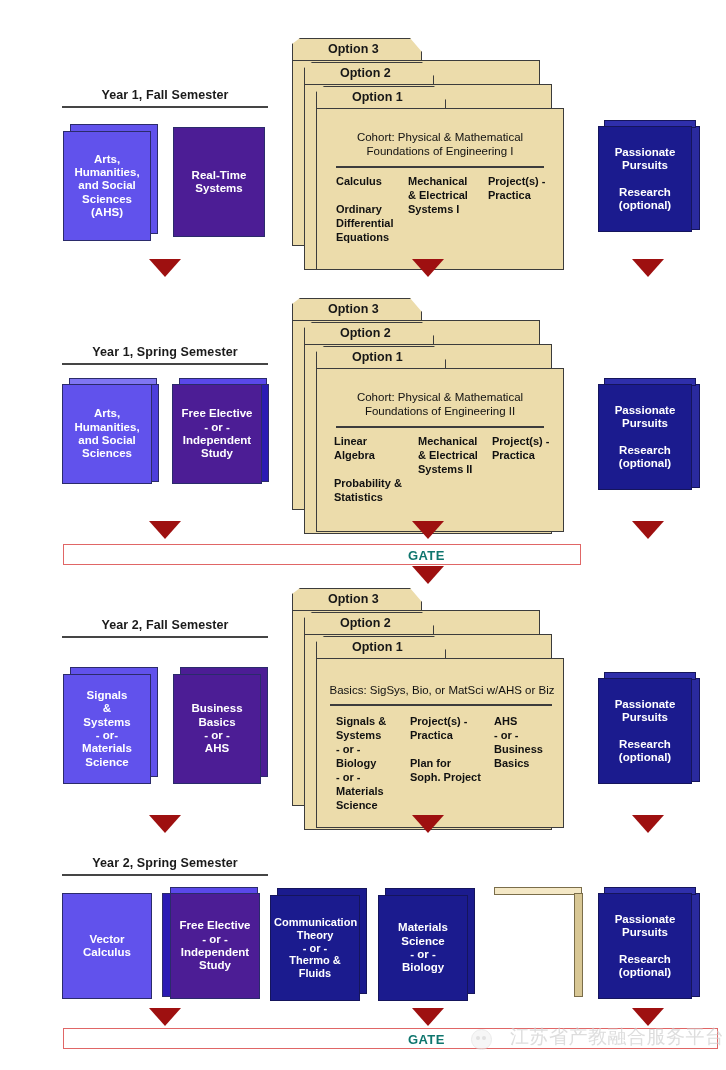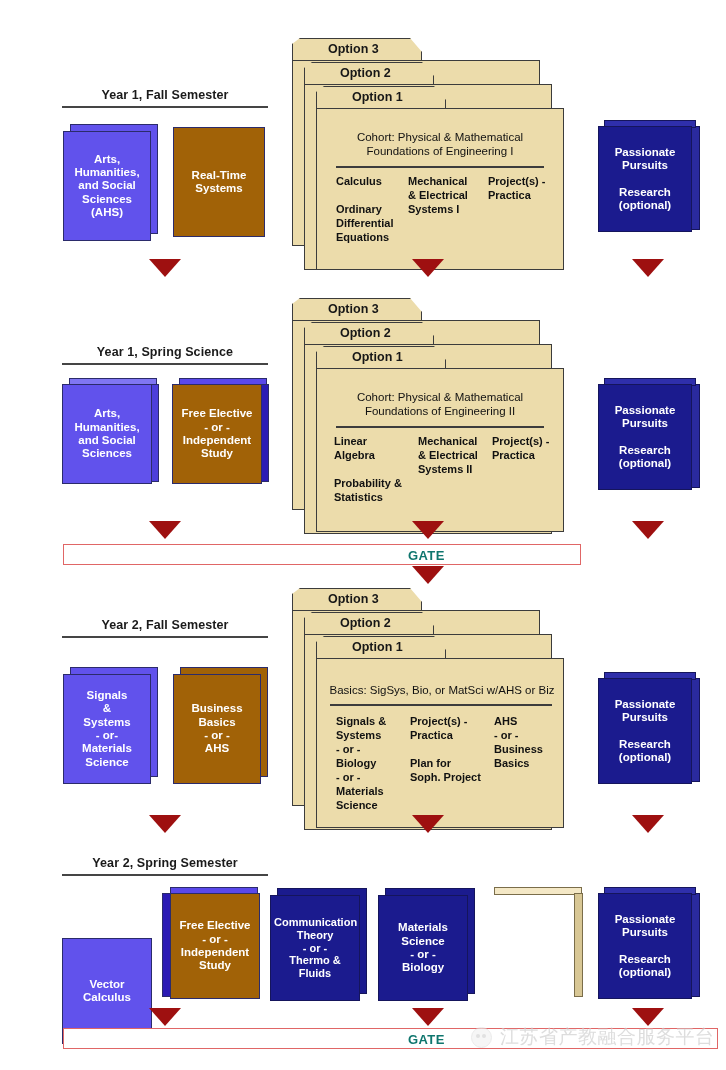--- a/index.html
+++ b/index.html
@@ -22,21 +22,21 @@
   .box{
     position:absolute;box-sizing:border-box;
     display:flex;align-items:center;justify-content:center;
     text-align:center;line-height:1.16;
     font-size:11.5px;font-weight:bold;color:#ffffff;
     border:1px solid #2b2b6b;
     padding:2px 3px;
   }
   .box .txt{display:block;width:100%;}
   .lilac{background:#6152ec;}
-  .indigo{background:#a16207;}
+  .indigo{background:#4c1d95;}
   .navy{background:#1b1b8e;}
   .beige{background:#ecdcab;color:#1a1a1a;border:1px solid #7a6d4a;
          text-shadow:none;font-weight:normal;font-size:12px;}
 
   
   .stack-a,.stack-b{position:absolute;box-sizing:border-box;border:1px solid #2b2b6b;}
 
   
   .face-top,.face-right,.face-left,.face-bottom{position:absolute;}
 
@@ -78,21 +78,21 @@
     background:#ffffff;border:1.6px solid #e06666;
     display:flex;align-items:center;
   }
   .gate-txt{
     position:absolute;font-size:13px;font-weight:bold;
     color:#0f766e;letter-spacing:.4px;
   }
 
   
   .wm{
-    position:absolute;display:flex;align-items:center;gap:8px;
+    position:absolute;display:flex;align-items:flex-end;gap:18px;
     opacity:.62;pointer-events:none;
   }
   .wm-txt{
     font-size:19px;color:#c9c9c9;letter-spacing:.5px;white-space:nowrap;
     font-family:"DejaVu Sans",sans-serif;
     text-shadow:0 0 1px rgba(255,255,255,.9);
   }
   .wm-ico{
     width:19px;height:19px;border-radius:50%;
     background:#f2f2f2;border:1px solid #dcdcdc;
@@ -165,21 +165,21 @@
 
 Research
 (optional)</span>
   </div>
 </div>
 
 <div class="arrow" style="left:149px;top:259px;"></div>
 <div class="arrow" style="left:412px;top:259px;"></div>
 <div class="arrow" style="left:632px;top:259px;"></div>
 
-<div class="sem-label" style="left:62px;top:345px;width:206px;">Year 1, Spring Science</div>
+<div class="sem-label" style="left:62px;top:345px;width:206px;">Year 1, Spring Semester</div>
 <div class="sem-rule" style="left:62px;top:363px;width:206px;"></div>
 
 <div class="abs" style="left:62px;top:378px;width:104px;height:112px;">
   <div class="face-top" style="left:7px;top:0px;width:88px;height:8px;background:#8076f2;border:1px solid #2b2b6b;box-sizing:border-box;"></div>
   <div class="face-right" style="left:88px;top:6px;width:9px;height:98px;background:#4c3edb;border:1px solid #2b2b6b;box-sizing:border-box;"></div>
   <div class="box lilac" style="left:0px;top:6px;width:90px;height:100px;">
     <span class="txt" style="white-space:pre-line;">Arts,
 Humanities,
 and Social
 Sciences</span>
@@ -316,21 +316,21 @@
   </div>
 </div>
 
 <div class="arrow" style="left:149px;top:815px;"></div>
 <div class="arrow" style="left:412px;top:815px;"></div>
 <div class="arrow" style="left:632px;top:815px;"></div>
 
 <div class="sem-label" style="left:62px;top:856px;width:206px;">Year 2, Spring Semester</div>
 <div class="sem-rule" style="left:62px;top:874px;width:206px;"></div>
 
-<div class="box lilac" style="left:62px;top:893px;width:90px;height:106px;margin-top:45px;">
+<div class="box lilac" style="left:62px;top:893px;width:90px;height:106px;">
   <span class="txt" style="white-space:pre-line;">Vector
 Calculus</span>
 </div>
 
 <div class="abs" style="left:162px;top:887px;width:108px;height:118px;">
   <div class="face-top" style="left:8px;top:0px;width:88px;height:8px;background:#5a48ea;border:1px solid #2b2b6b;box-sizing:border-box;"></div>
   <div class="face-left" style="left:0px;top:6px;width:9px;height:104px;background:#2b1bb4;border:1px solid #2b2b6b;box-sizing:border-box;"></div>
   <div class="box indigo" style="left:8px;top:6px;width:90px;height:106px;">
     <span class="txt" style="white-space:pre-line;">Free Elective
 - or -

